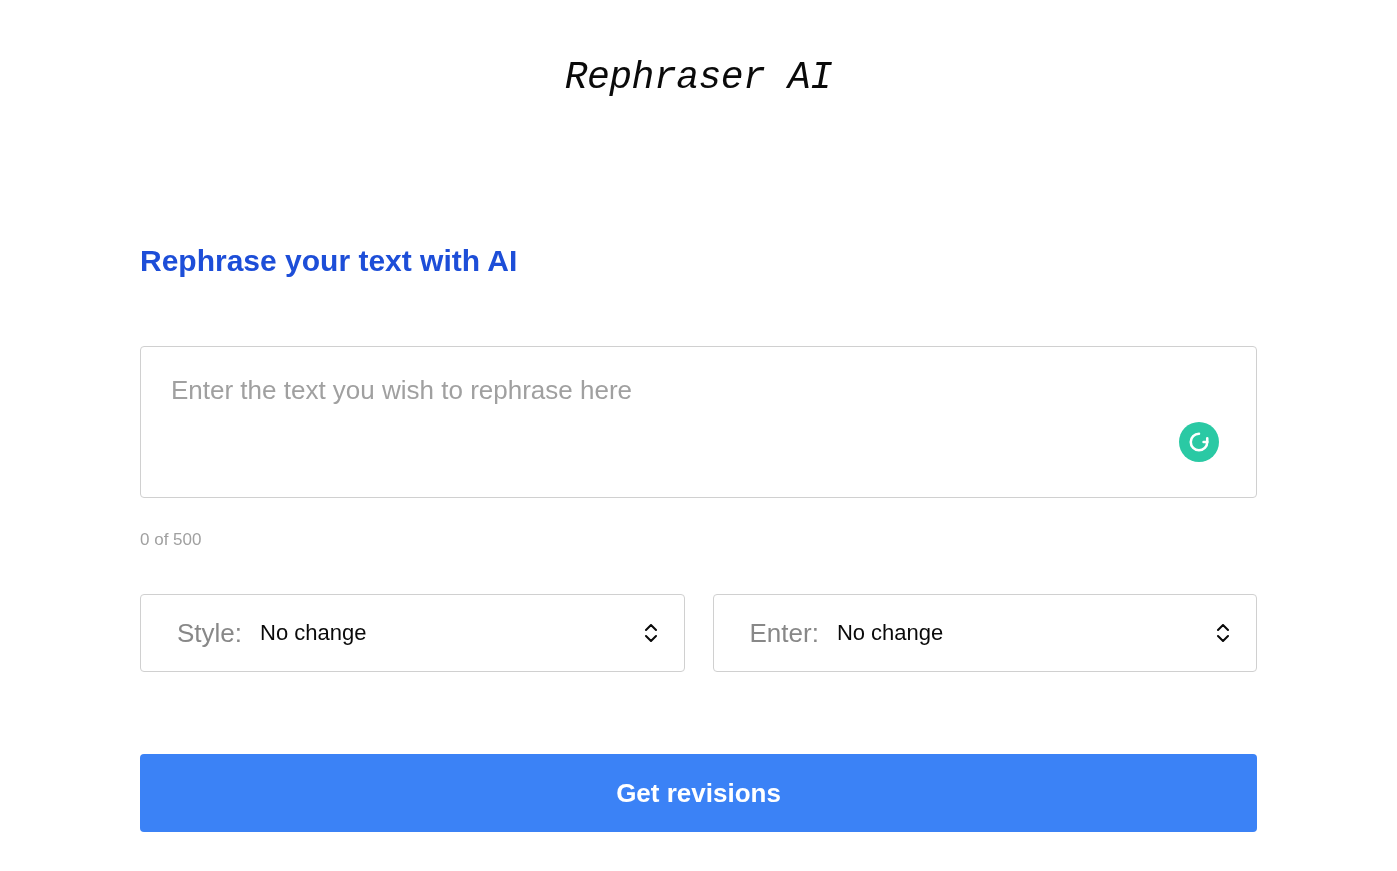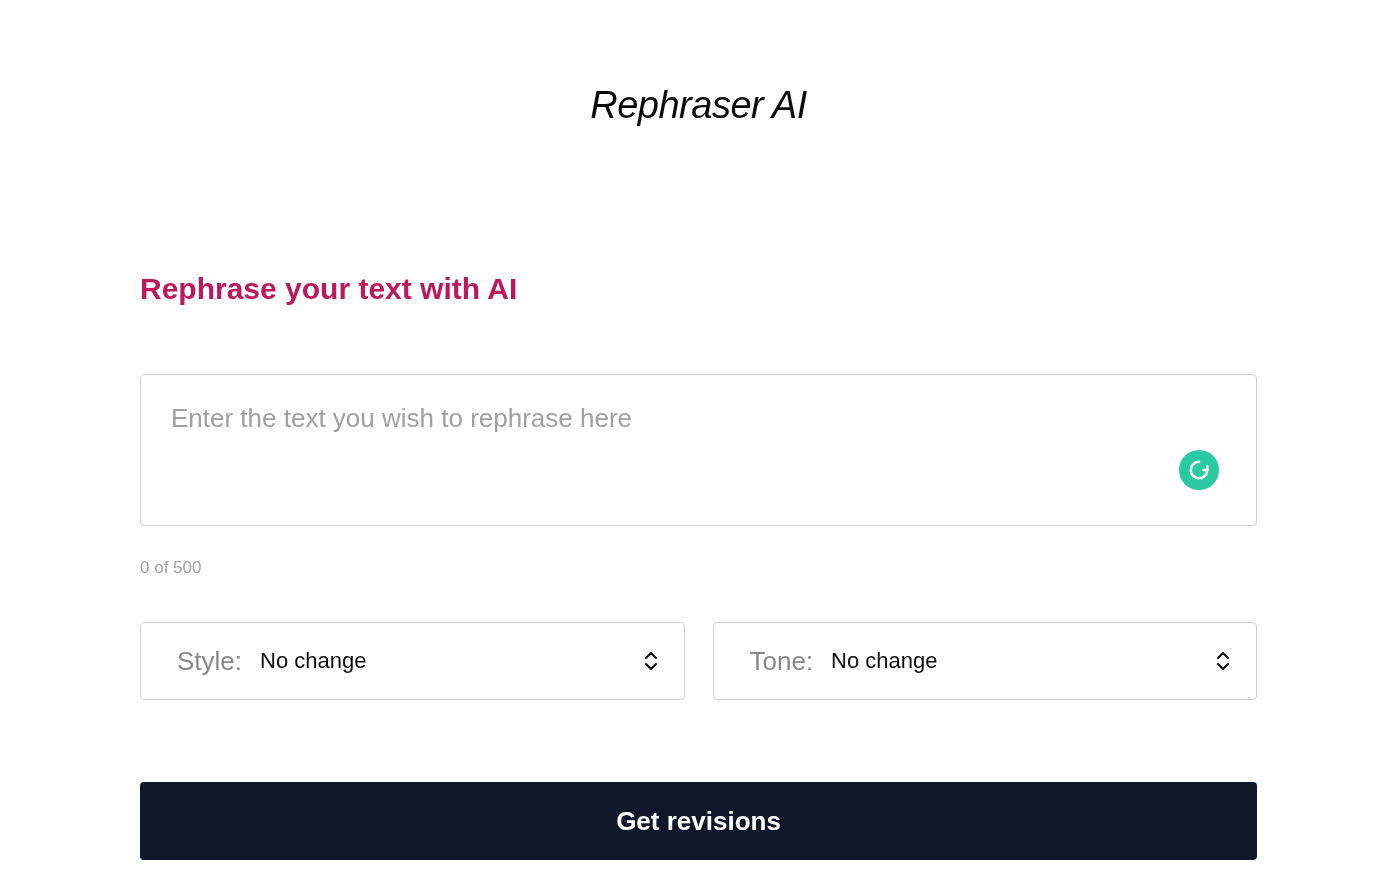--- a/index.html
+++ b/index.html
@@ -15,38 +15,37 @@
       height: 871px;
     }
     
     .container {
       width: 100%;
       padding: 0 140px;
     }
     
     .app-title {
       text-align: center;
-      font-family: Liberation Sans, sans-serif;
+      font-family: Liberation Mono, monospace;
       font-style: italic;
       font-size: 38px;
       font-weight: 500;
       color: #0a0a0a;
-      padding-top: 44px;
+      padding-top: 56px;
       letter-spacing: -0.5px;
-      margin-top: 40px;
     }
     
     .main-content {
       margin-top: 145px;
     }
     
     .heading {
       font-size: 30px;
       font-weight: 700;
-      color: #be185d;
+      color: #1d4ed8;
       margin-bottom: 68px;
     }
     
     .textarea-wrapper {
       position: relative;
       width: 100%;
     }
     
     .text-input {
       width: 100%;
@@ -130,21 +129,21 @@
       gap: 2px;
     }
     
     .select-icon svg {
       display: block;
     }
     
     .submit-button {
       width: 100%;
       height: 78px;
-      background: #0f172a;
+      background: #3b82f6;
       color: #ffffff;
       border: none;
       border-radius: 4px;
       font-size: 26px;
       font-weight: 700;
       cursor: pointer;
       margin-top: 82px;
       font-family: inherit;
     }
   </style>
@@ -177,21 +176,21 @@
           <svg width="14" height="8" viewBox="0 0 14 8">
               <path d="M 2 6 L 7 1 L 12 6" stroke="#0a0a0a" stroke-width="2" fill="none" stroke-linecap="round" stroke-linejoin="round"></path>
             </svg>
           <svg width="14" height="8" viewBox="0 0 14 8">
               <path d="M 2 2 L 7 7 L 12 2" stroke="#0a0a0a" stroke-width="2" fill="none" stroke-linecap="round" stroke-linejoin="round"></path>
             </svg>
         </span>
       </div>
 
       <div class="select-wrapper">
-        <span class="select-label">Tone:</span>
+        <span class="select-label">Enter:</span>
         <span class="select-value">No change</span>
         <span class="select-icon">
           <svg width="14" height="8" viewBox="0 0 14 8">
               <path d="M 2 6 L 7 1 L 12 6" stroke="#0a0a0a" stroke-width="2" fill="none" stroke-linecap="round" stroke-linejoin="round"></path>
             </svg>
           <svg width="14" height="8" viewBox="0 0 14 8">
               <path d="M 2 2 L 7 7 L 12 2" stroke="#0a0a0a" stroke-width="2" fill="none" stroke-linecap="round" stroke-linejoin="round"></path>
             </svg>
         </span>
       </div>

